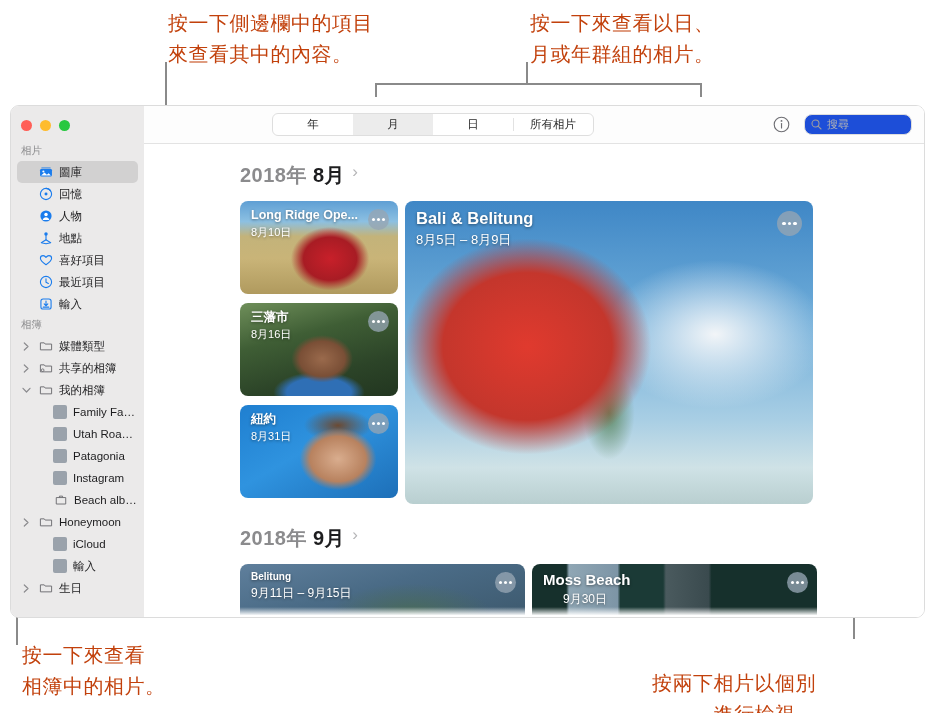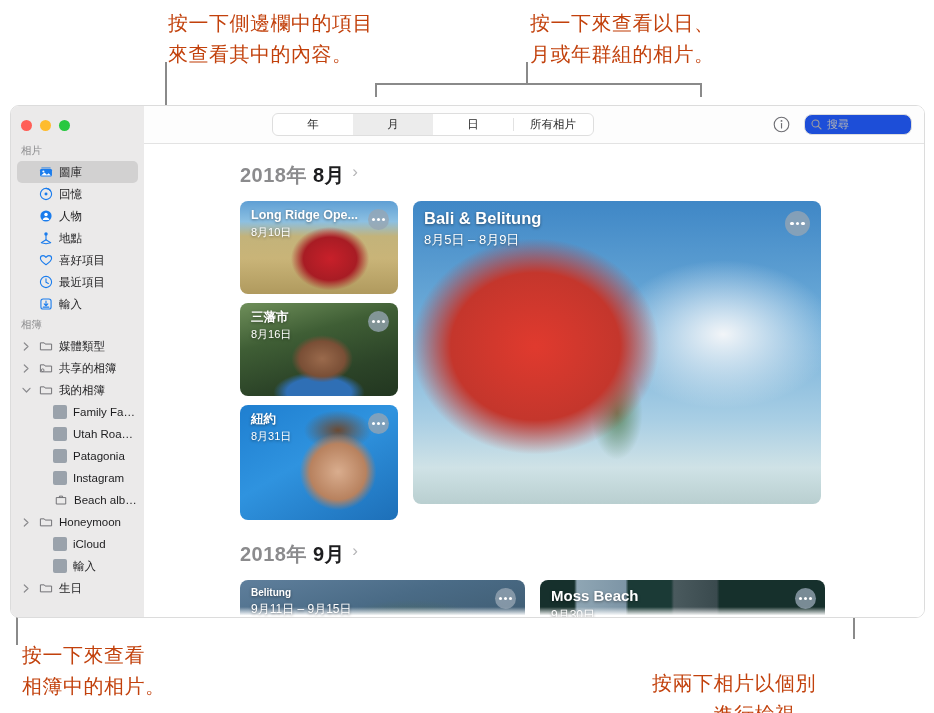--- a/index.html
+++ b/index.html
@@ -146,21 +146,21 @@
   .group-head {
     display: flex; align-items: flex-start; gap: 6px;
     font-size: 20px;
     margin: 6px 0 12px 96px;
     letter-spacing: .5px;
   }
   .group-head .yr { color: #8b8b8d; font-weight: 700; }
   .group-head .mo { color: #1d1d1f; font-weight: 700; }
   .group-head .chev { color: #b6b6b8; font-size: 17px; font-weight: 400; margin-left: 1px; }
 
-  .row { display: flex; gap: 15px; margin-left: 96px; }
+  .row { display: flex; gap: 7px; margin-left: 96px; }
   .col-small { display: flex; flex-direction: column; gap: 9px; }
 
   .card {
     position: relative;
     border-radius: 8px;
     overflow: hidden;
     background: #7e8a96;
   }
   .card .cap {
     position: absolute; left: 11px; top: 7px;
@@ -513,21 +513,21 @@
                 <div class="t">三藩市</div>
                 <div class="d">8月16日</div>
               </div>
               <div class="more">
                   <i></i>
                   <i></i>
                   <i></i>
                 </div>
             </div>
 
-            <div class="card ph-ny" style="width:158px;height:115px;">
+            <div class="card ph-ny" style="width:158px;height:93px;">
               <div class="cap">
                 <div class="t">紐約</div>
                 <div class="d">8月31日</div>
               </div>
               <div class="more">
                   <i></i>
                   <i></i>
                   <i></i>
                 </div>
             </div>
@@ -562,21 +562,21 @@
             <div class="more">
                 <i></i>
                 <i></i>
                 <i></i>
               </div>
           </div>
 
           <div class="card ph-moss" style="width:285px;height:70px;">
             <div class="cap">
               <div class="t" style="font-size:15px;">Moss Beach</div>
-              <div class="d" style="font-size:12px;">9月30日</div>
+              <div class="d" style="font-size:12px;margin-left:20px;">9月30日</div>
             </div>
             <div class="more">
                 <i></i>
                 <i></i>
                 <i></i>
               </div>
           </div>
         </div>
 
         <div class="fade-bottom"></div>

